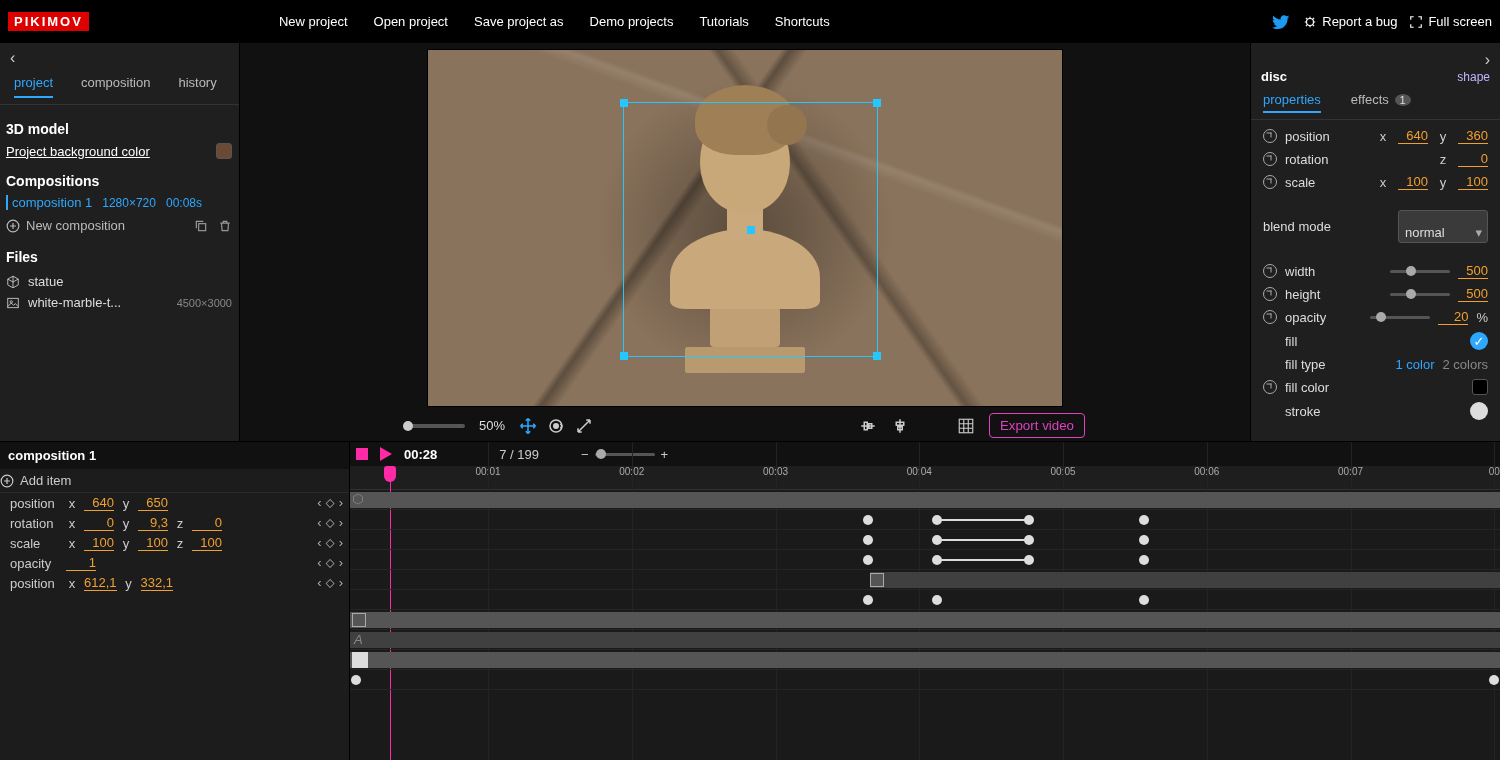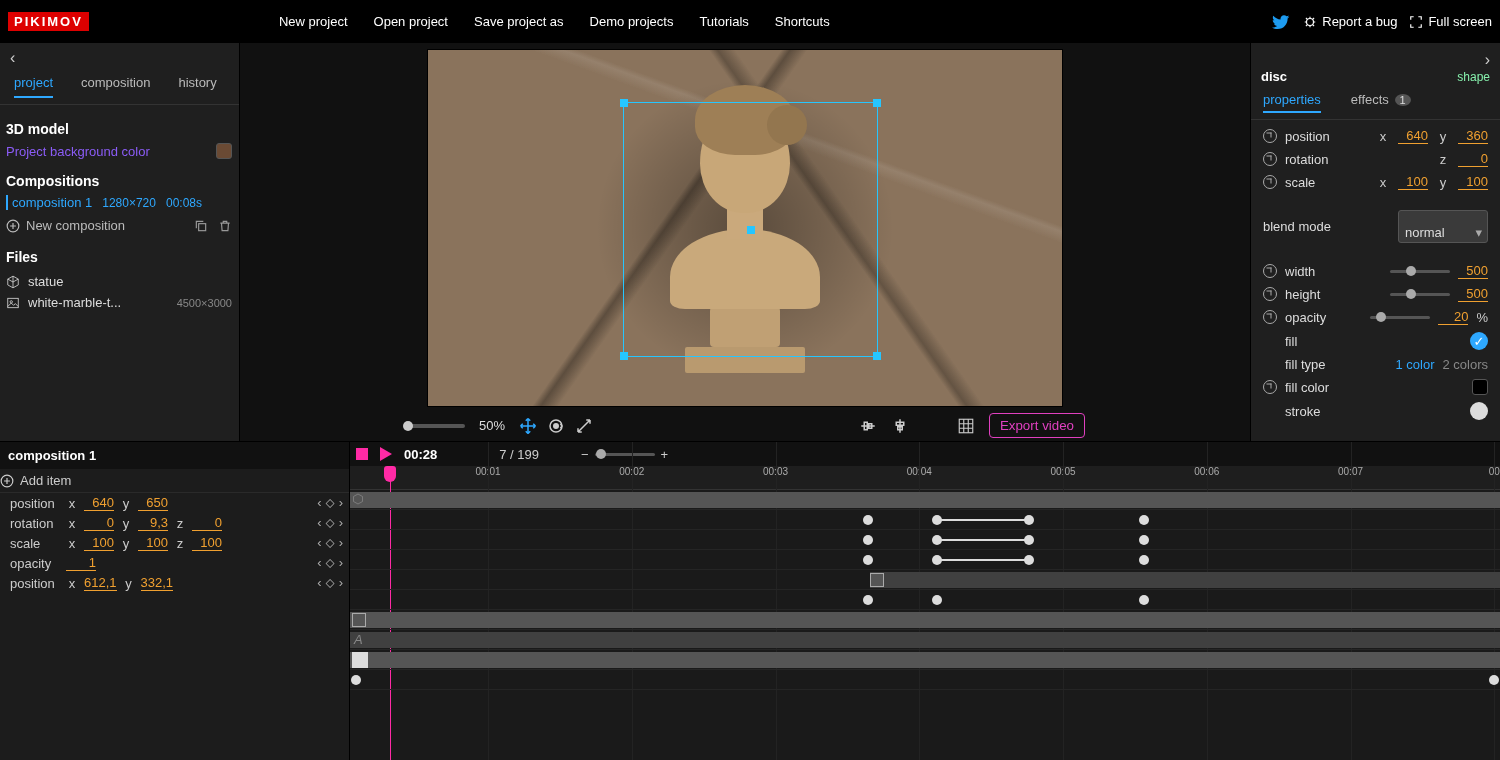--- a/index.html
+++ b/index.html
@@ -13,21 +13,21 @@
 .twitter svg { fill: #1d9bf0; }
 
 .main-area { display: flex; height: 398px; }
 .left-panel { width: 240px; background: #1f1f1f; border-right: 1px solid #000; display: flex; flex-direction: column; }
 .panel-back { padding: 6px 10px 0; color: #ccc; font-size: 16px; }
 .panel-tabs { display: flex; gap: 28px; padding: 8px 14px 6px; border-bottom: 1px solid #333; font-size: 13px; }
 .panel-tabs .tab { color: #bbb; cursor: pointer; padding-bottom: 6px; }
 .panel-tabs .tab.active { color: #2ea8ff; border-bottom: 2px solid #2ea8ff; }
 .panel-body { padding: 10px 7px 10px 6px; }
 .section-title { color: #fff; font-weight: 600; margin: 6px 0 6px 0; font-size: 14px; }
-.bgcolor-row { display: flex; align-items: center; justify-content: space-between; color: #8b5cf6; margin: 4px 0 14px; }
+.bgcolor-row { display: flex; align-items: center; justify-content: space-between; color: #ffffff; margin: 4px 0 14px; text-decoration: underline; }
 .swatch { width: 16px; height: 16px; border-radius: 3px; background: #6a4a34; border: 1px solid #555; cursor: pointer; }
 .comp-row { display: flex; align-items: center; gap: 10px; color: #2ea8ff; cursor: pointer; border-left: 2px solid #2ea8ff; padding-left: 4px; }
 .comp-row .dim { color: #2ea8ff; font-size: 12px; }
 .comp-row .dur { color: #2ea8ff; font-size: 12px; }
 .newcomp-row { display: flex; align-items: center; gap: 6px; color: #bbb; margin-top: 8px; cursor: pointer; }
 .newcomp-icons { margin-left: auto; display: flex; gap: 10px; color: #999; }
 .files-list { margin-top: 6px; }
 .file-row { display: flex; align-items: center; gap: 8px; color: #ddd; padding: 3px 0; cursor: pointer; }
 .file-row .meta { color: #888; font-size: 11px; margin-left: auto; }
 
@@ -57,21 +57,21 @@
 .tool-icons { display: flex; gap: 10px; align-items: center; }
 .tool-icons .ti { color: #ccc; cursor: pointer; display:flex; }
 .tool-icons .active svg { stroke: #2ea8ff; fill: #2ea8ff; }
 .spacer-flex { flex: 1; }
 .export-btn { border: 1px solid #e040c0; color: #e040c0; padding: 4px 10px; border-radius: 4px; cursor: pointer; background: transparent; }
 
 .right-panel { width: 250px; background: #1f1f1f; border-left: 1px solid #000; padding: 8px 0 8px 0; }
 .rp-header { display: flex; justify-content: space-between; align-items: center; padding: 0 10px 4px; }
 .rp-arrow { color: #ccc; font-size: 16px; text-align:right; padding-right:10px; }
 .rp-title { font-weight: 700; color: #fff; }
-.rp-type { color: #86efac; font-size: 12px; }
+.rp-type { color: #c4b5fd; font-size: 12px; }
 .rp-tabs { display: flex; gap: 30px; padding: 4px 12px 6px; border-bottom: 1px solid #333; }
 .rp-tabs .tab { color: #bbb; cursor: pointer; padding-bottom: 4px; }
 .rp-tabs .tab.active { color: #2ea8ff; border-bottom: 2px solid #2ea8ff; }
 .rp-tabs .badge { background: #555; border-radius: 50%; padding: 0 5px; font-size: 11px; color:#ddd; margin-left:2px;}
 .rp-body { padding: 8px 12px; display: flex; flex-direction: column; gap: 7px; }
 .prop-row { display: flex; align-items: center; gap: 8px; }
 .prop-row .lbl { color: #ddd; flex: 1; }
 .prop-row .axis { color: #ccc; width: 14px; text-align:center; }
 .val { color: #f0a030; border-bottom: 1px solid #f0a030; min-width: 30px; text-align: right; cursor: text; }
 .clock { width: 14px; height: 14px; border: 1.5px solid #aaa; border-radius: 50%; display: inline-block; position: relative; }

